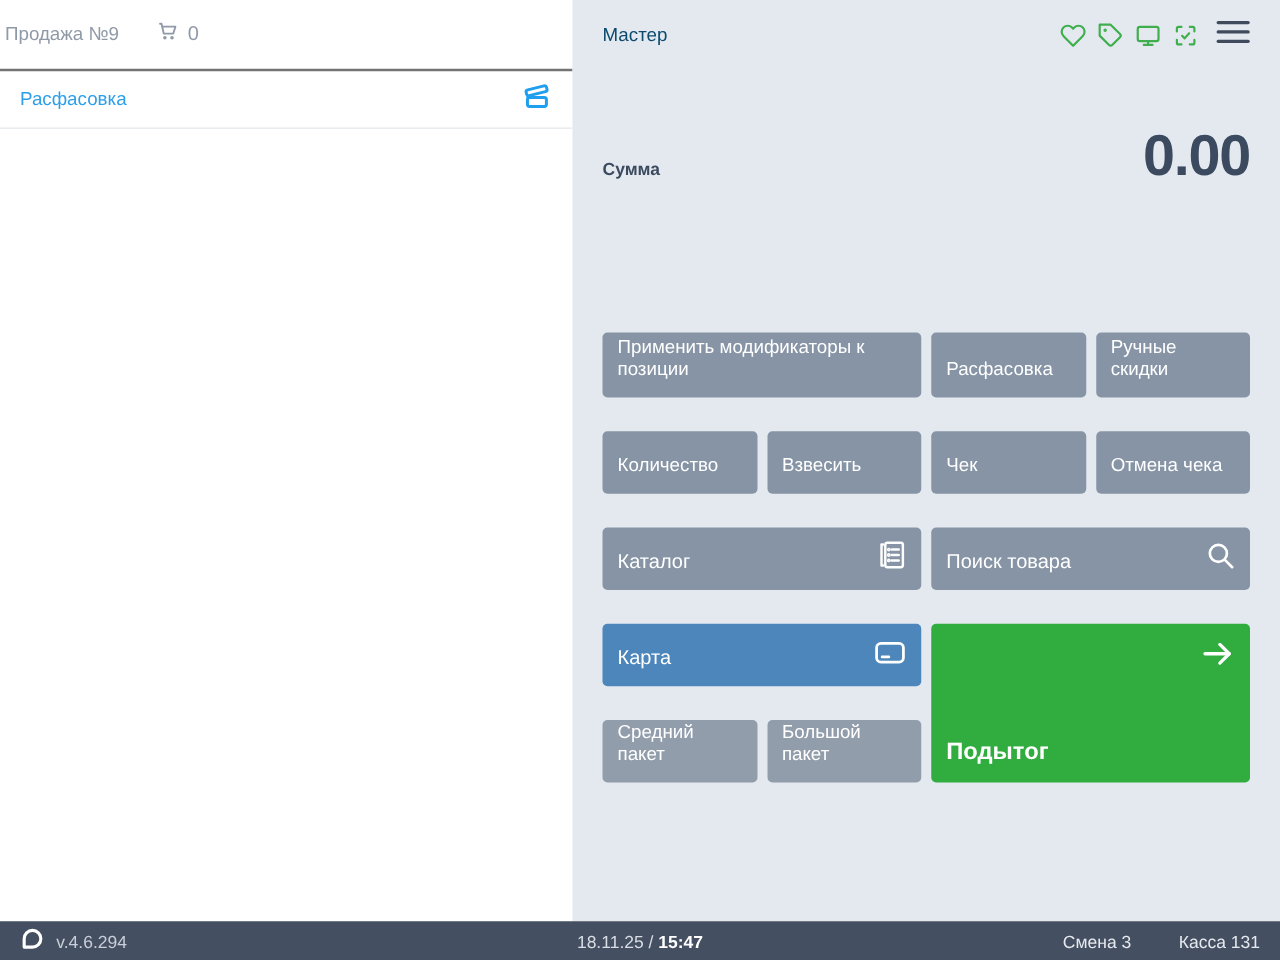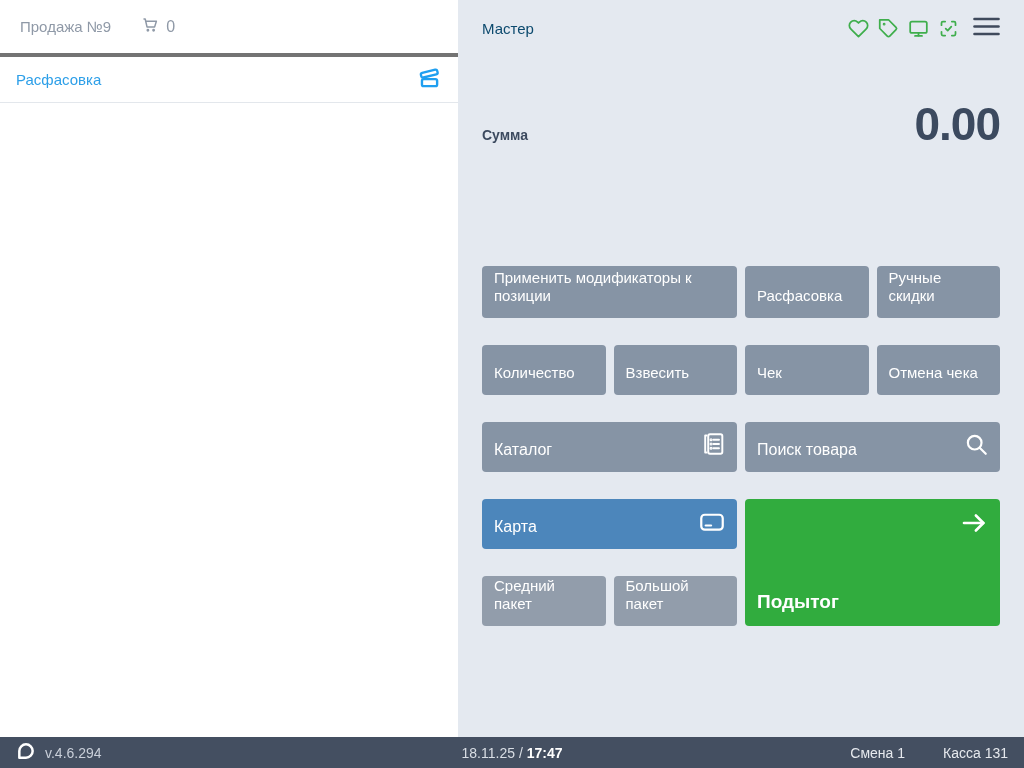--- a/index.html
+++ b/index.html
@@ -2,22 +2,22 @@
 <html><head>
 <meta charset="utf-8">
 <style>
   * { margin:0; padding:0; box-sizing:border-box; }
   html,body { width:1024px; height:768px; overflow:hidden;
     font-family:"Liberation Sans","DejaVu Sans",sans-serif; }
   .app { display:flex; width:1024px; height:737px; }
 
   
   .left-panel { width:458px; background:#ffffff; display:flex; flex-direction:column; }
-  .left-header { height:57px; display:flex; align-items:center; padding:0 20px;
-    border-bottom:4px solid #737373; }
+  .left-header { height:57px; display:flex; align-items:center; padding:0 4px;
+    border-bottom:2px solid #737373; }
   .sale-title { font-size:15px; color:#8f99a7; }
   .cart-group { display:flex; align-items:center; gap:7px; margin-left:30px; color:#8f99a7; }
   .cart-count { font-size:16px; color:#8f99a7; }
   .cart-item-row { height:46px; display:flex; align-items:center; justify-content:space-between;
     padding:0 16px; border-bottom:1px solid #e3e7ec; cursor:pointer; }
   .cart-item-label { font-size:15px; color:#2d9fe8; }
 
   
   .right-panel { flex:1; background:#e4e9f0; padding:0 24px; }
   .right-header { padding-top:18px; display:flex; align-items:center; height:38px; }
@@ -222,19 +222,19 @@
     <span>
       <svg width="20" height="20" viewBox="0 0 24 24" fill="none" stroke="#ffffff" stroke-width="3" stroke-linejoin="round">
         <path d="M12 4a8 8 0 0 1 8 8a8 8 0 0 1-8 8L4 20L4 12a8 8 0 0 1 8-8z"></path>
       </svg>
     </span>
     <span class="sb-version">v.4.6.294</span>
   </span>
   <span class="sb-center">
     <span>18.11.25</span>
     <span>/</span>
-    <span class="sb-time">17:47</span>
+    <span class="sb-time">15:47</span>
   </span>
   <span class="sb-right">
-    <span>Смена 1</span>
+    <span>Смена 3</span>
     <span>Касса 131</span>
   </span>
 </footer>
 
 </body></html>

